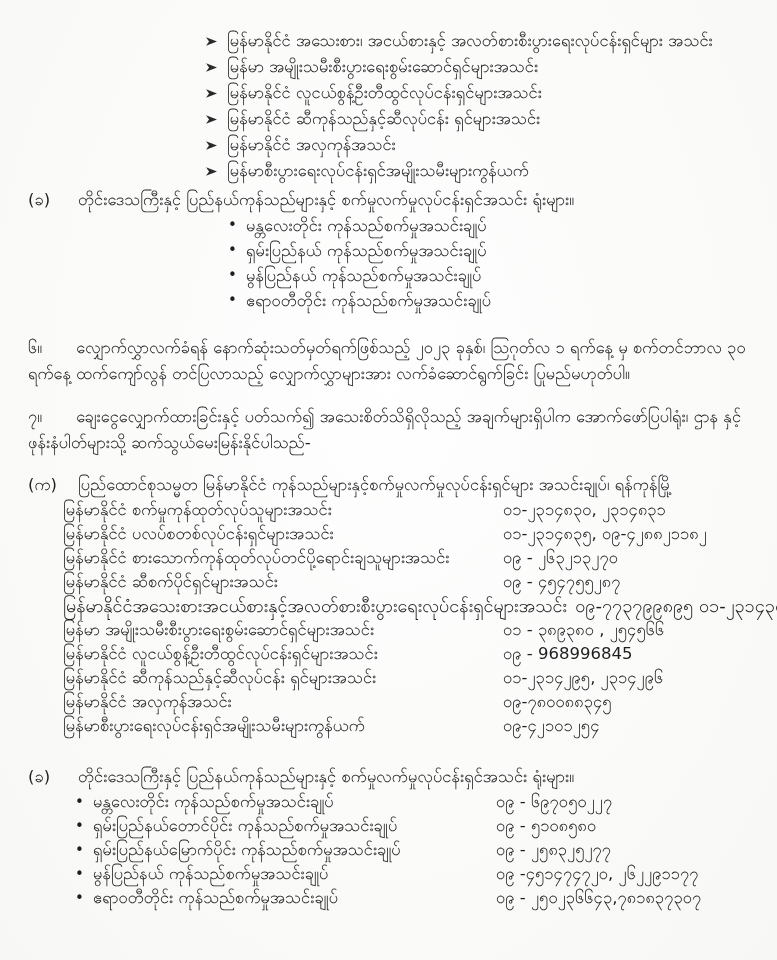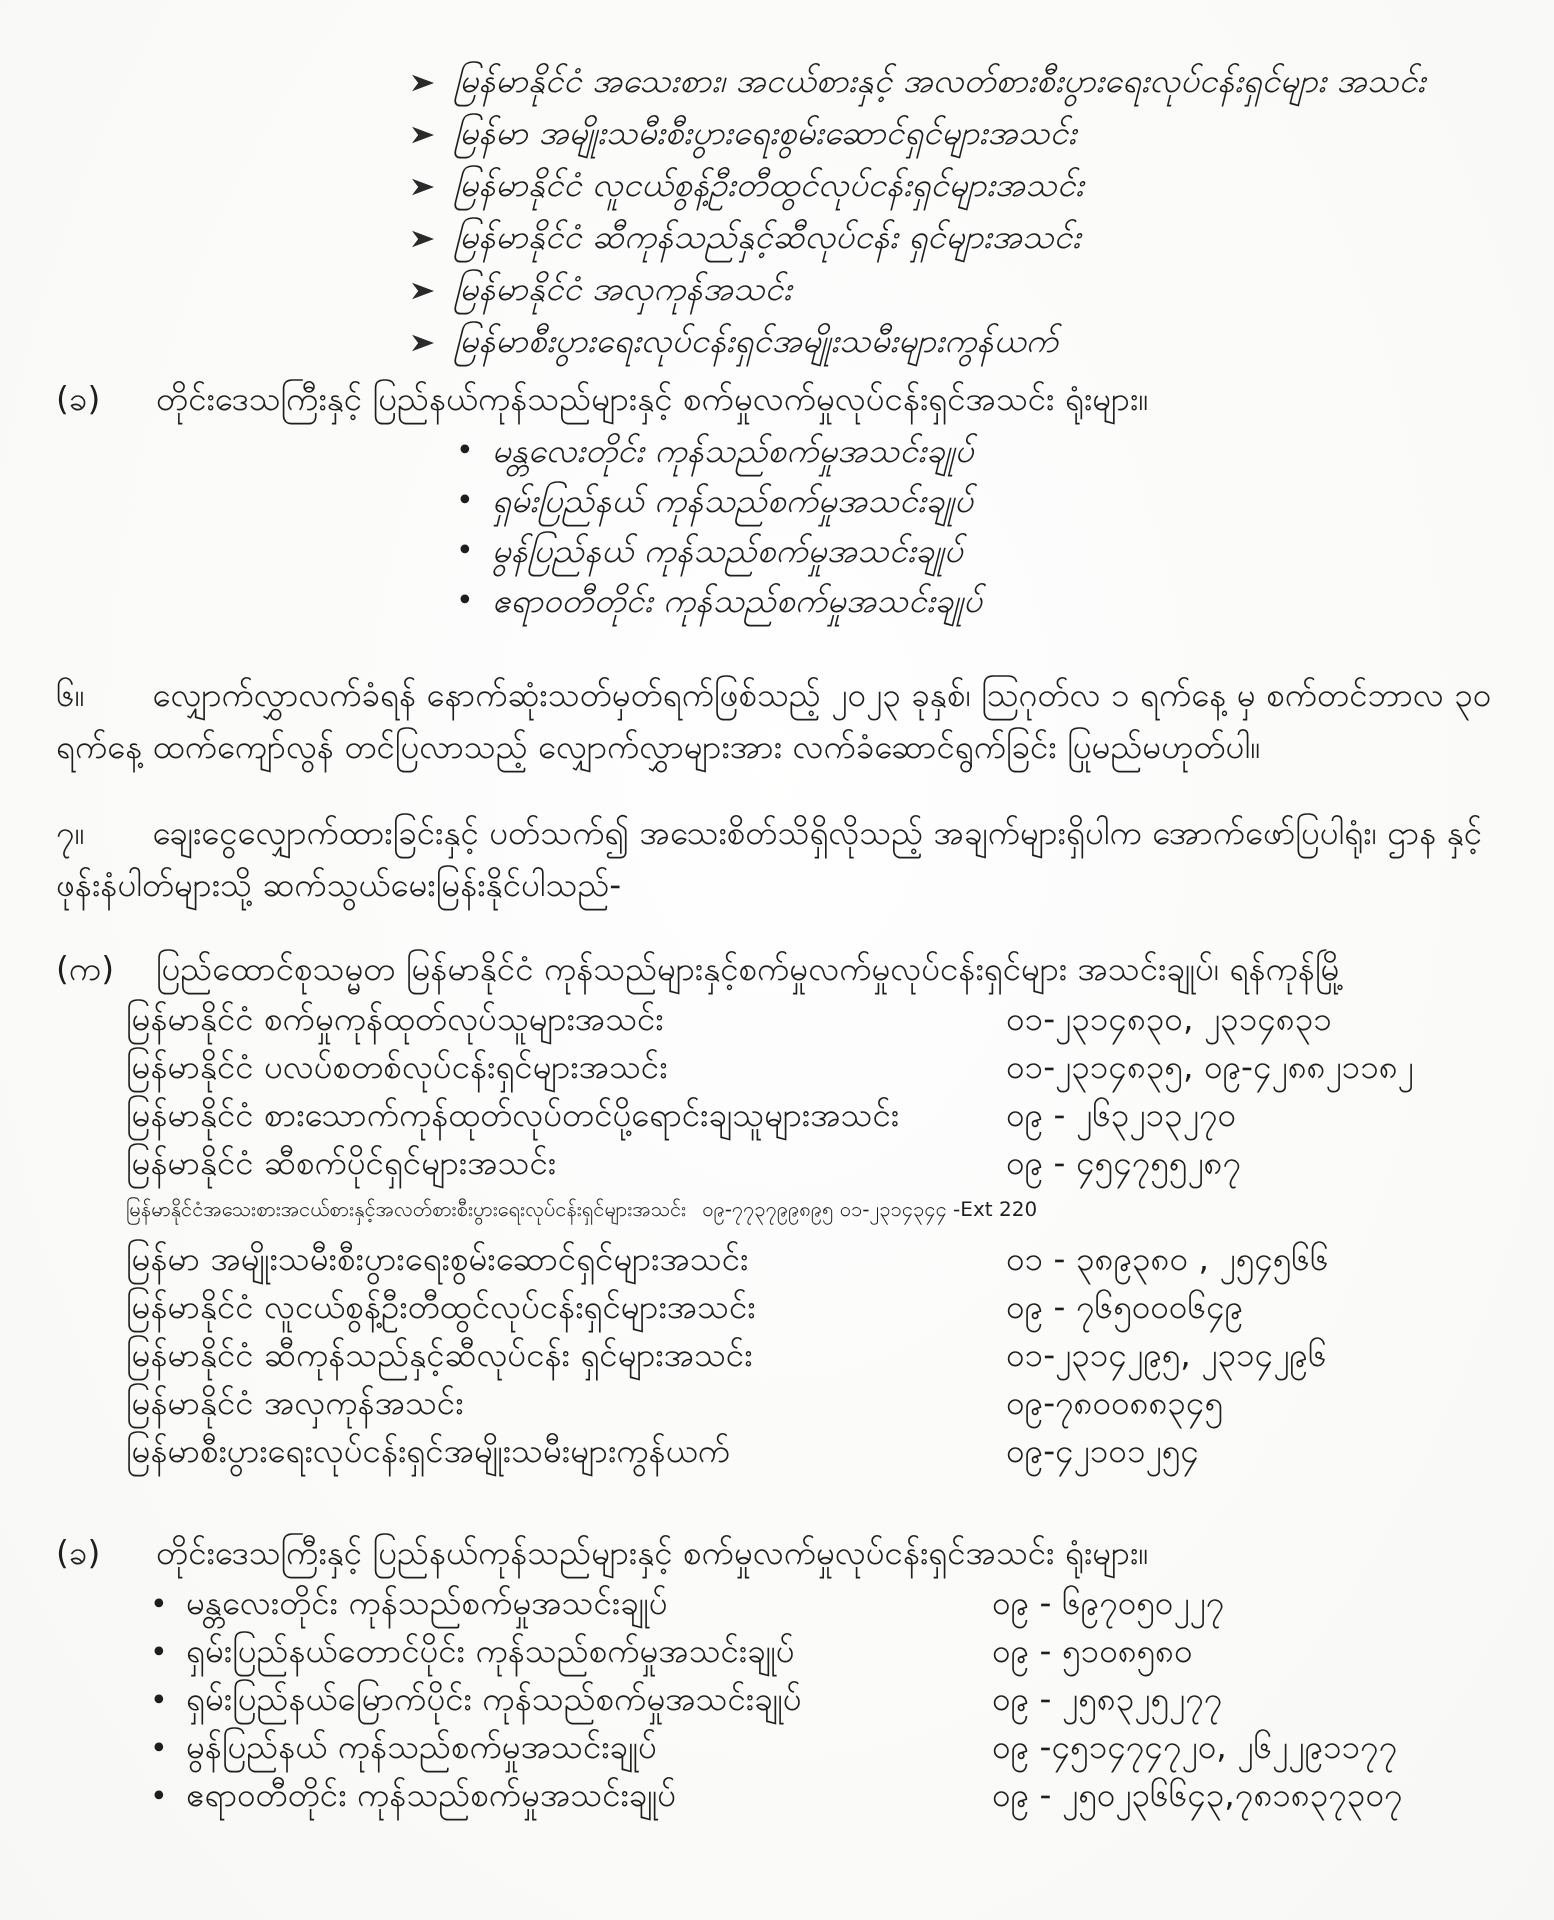--- a/index.html
+++ b/index.html
@@ -13,21 +13,21 @@
   .page {
     box-sizing:border-box;
     width:777px; height:960px;
     padding:28px 30px 0 28px;
     background:
       radial-gradient(ellipse at 50% 40%, rgba(255,255,255,0.9), rgba(240,240,238,0.35)),
       #fbfbfa;
     position:relative;
     font-size:16.5px;
   }
-  .row { display:flex; align-items:flex-start; line-height:26px;font-style:italic; }
+  .row { display:flex; align-items:flex-start; line-height:26px; }
   .arrow-icon {
     flex:0 0 auto;
     width:11px; height:11px;
     margin:8px 10px 0 0;
     background:#2a2a2a;
     clip-path:polygon(0 12%, 100% 50%, 0 88%, 28% 50%);
   }
   .dot {
     flex:0 0 18px;
     text-align:left;
@@ -45,21 +45,21 @@
   
   .para { line-height:26px; margin-top:9px; }
   .para .pnum { margin-right:34px; }
   
   .entries-ka { margin-left:17px; }
   .entry { display:flex; line-height:24px; }
   .entry .arrow-icon { margin-top:7px; }
   .entry .bullet-cell { flex:0 0 18px; }
   .entry .name { flex:0 0 440px; }
   .entry .phone { flex:1; white-space:nowrap; }
-  .entry.small { font-size:10px; line-height:24px; }
+  .entry.small { font-size:18px; line-height:24px; }
   .entry.small .name { flex:0 0 auto; white-space:nowrap; margin-right:8px; }
   .entry.small .phone { flex:0 0 auto; }
   .entries-kha { margin-left:47px; }
   .entries-kha .entry .name { flex:0 0 403px; }
 </style>
 </head>
 <body>
 
 <div class="page">
 
@@ -153,21 +153,21 @@
         <span class="phone">၀၉-၇၇၃၇၉၉၈၉၅ ၀၁-၂၃၁၄၃၄၄ -Ext 220</span>
       </div>
     <div class="entry">
         <span class="bullet-cell"><span class="arrow-icon"></span></span>
         <span class="name">မြန်မာ အမျိုးသမီးစီးပွားရေးစွမ်းဆောင်ရှင်များအသင်း</span>
         <span class="phone">၀၁ - ၃၈၉၃၈၀ , ၂၅၄၅၆၆</span>
       </div>
     <div class="entry">
         <span class="bullet-cell"><span class="arrow-icon"></span></span>
         <span class="name">မြန်မာနိုင်ငံ လူငယ်စွန့်ဦးတီထွင်လုပ်ငန်းရှင်များအသင်း</span>
-        <span class="phone">၀၉ - ၇၆၅၀၀၀၆၄၉</span>
+        <span class="phone">၀၉ - 968996845</span>
       </div>
     <div class="entry">
         <span class="bullet-cell"><span class="arrow-icon"></span></span>
         <span class="name">မြန်မာနိုင်ငံ ဆီကုန်သည်နှင့်ဆီလုပ်ငန်း ရှင်များအသင်း</span>
         <span class="phone">၀၁-၂၃၁၄၂၉၅, ၂၃၁၄၂၉၆</span>
       </div>
     <div class="entry">
         <span class="bullet-cell"><span class="arrow-icon"></span></span>
         <span class="name">မြန်မာနိုင်ငံ အလှကုန်အသင်း</span>
         <span class="phone">၀၉-၇၈၀၀၈၈၃၄၅</span>

